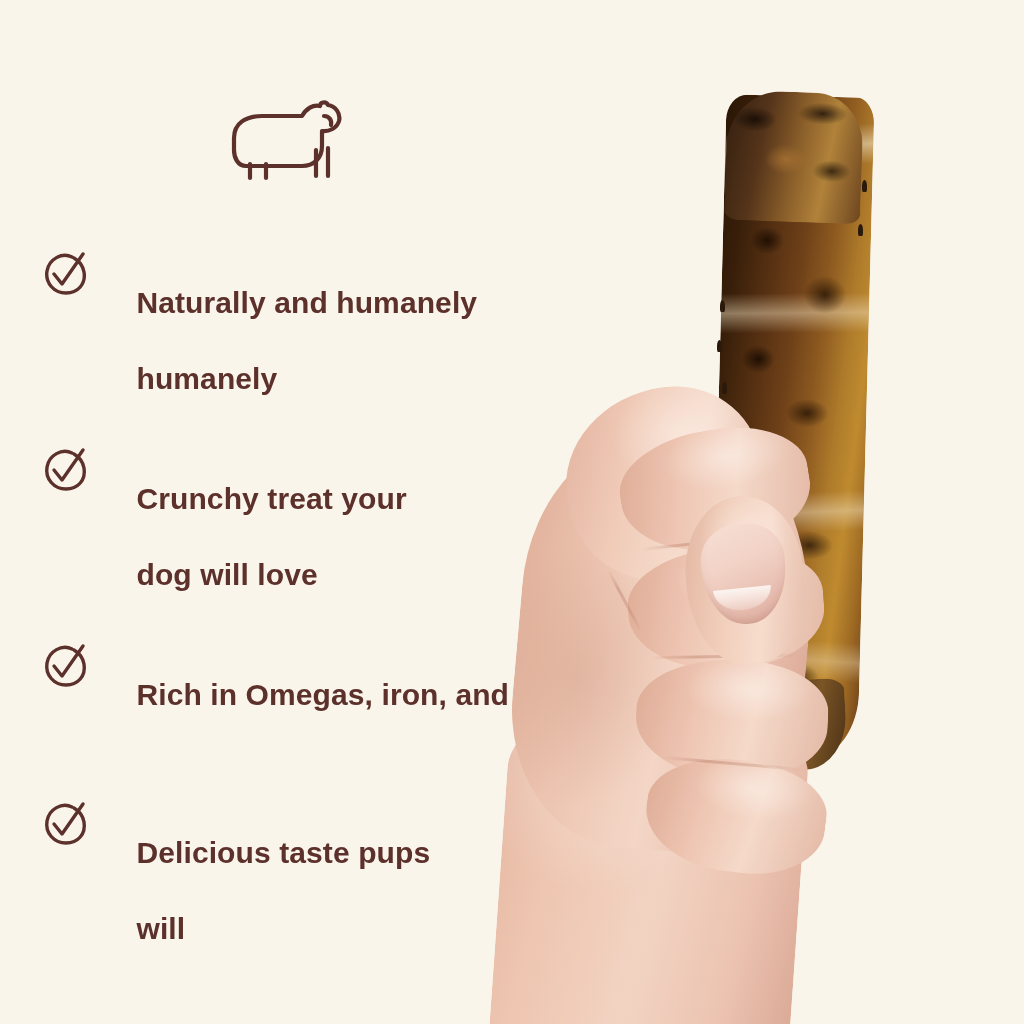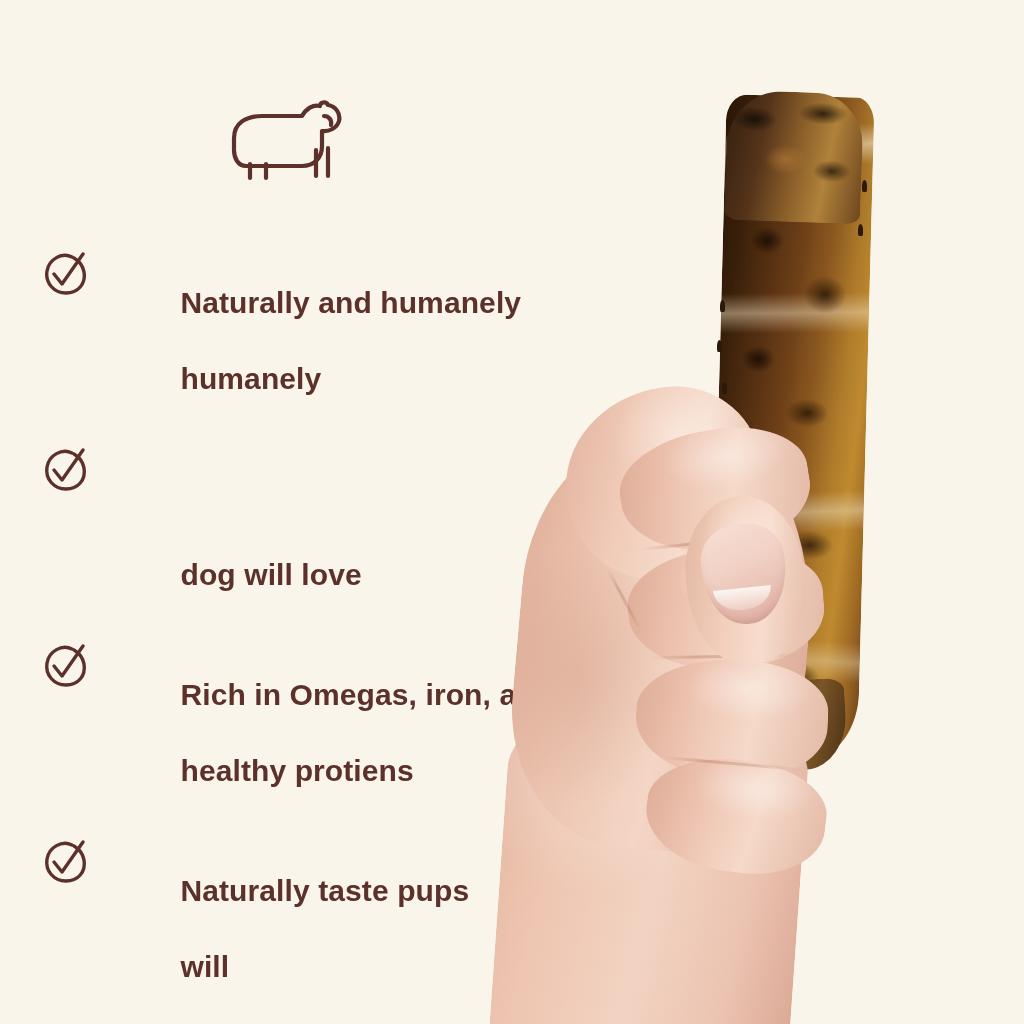--- a/index.html
+++ b/index.html
@@ -32,21 +32,21 @@
   
   #benefits-list {
     position: absolute;
     left: 0;
     top: 240px;
     width: 560px;
   }
   .benefit-row {
     position: relative;
     min-height: 104px;
-    padding-left: 113px;
+    padding-left: 69px;
     box-sizing: border-box;
   }
   .check-wrap {
     position: absolute;
     left: 40px;
     top: 8px;
     width: 52px;
     height: 52px;
   }
   .benefit-text {
@@ -320,51 +320,50 @@
     <div class="benefit-row">
       <span class="check-wrap">
         <svg viewBox="0 0 52 52" width="52" height="52" aria-hidden="true">
           <g fill="none" stroke="#5c302b" stroke-width="3.4" stroke-linecap="round" stroke-linejoin="round">
             <path d="M32 9 C22 4, 9 11, 7 23 C5 35, 14 45, 26 45 C38 45, 46 36, 44 24 C43 18, 39 13, 34 10"></path>
             <path d="M14 26 L22 36 L43 6"></path>
           </g>
         </svg>
       </span>
       <div class="benefit-text">
-        <br>
+        <span>Crunchy treat your</span><br>
         <span>dog will love</span>
       </div>
     </div>
 
     <div class="benefit-row clipped">
       <span class="check-wrap">
         <svg viewBox="0 0 52 52" width="52" height="52" aria-hidden="true">
           <g fill="none" stroke="#5c302b" stroke-width="3.4" stroke-linecap="round" stroke-linejoin="round">
             <path d="M32 9 C22 4, 9 11, 7 23 C5 35, 14 45, 26 45 C38 45, 46 36, 44 24 C43 18, 39 13, 34 10"></path>
             <path d="M14 26 L22 36 L43 6"></path>
           </g>
         </svg>
       </span>
       <div class="benefit-text">
         <span>Rich in Omegas, iron, and</span><br>
-        <span>healthy protiens</span>
       </div>
     </div>
 
     <div class="benefit-row">
       <span class="check-wrap">
         <svg viewBox="0 0 52 52" width="52" height="52" aria-hidden="true">
           <g fill="none" stroke="#5c302b" stroke-width="3.4" stroke-linecap="round" stroke-linejoin="round">
             <path d="M32 9 C22 4, 9 11, 7 23 C5 35, 14 45, 26 45 C38 45, 46 36, 44 24 C43 18, 39 13, 34 10"></path>
             <path d="M14 26 L22 36 L43 6"></path>
           </g>
         </svg>
       </span>
       <div class="benefit-text">
-        <span>Naturally taste pups</span><br>
+        <span>Delicious taste pups</span><br>
         <span>will</span>
       </div>
     </div>
 
   </div>
 
   <div id="product-photo">
 
     <div class="chew"></div>
     <div class="chew-top"></div>

